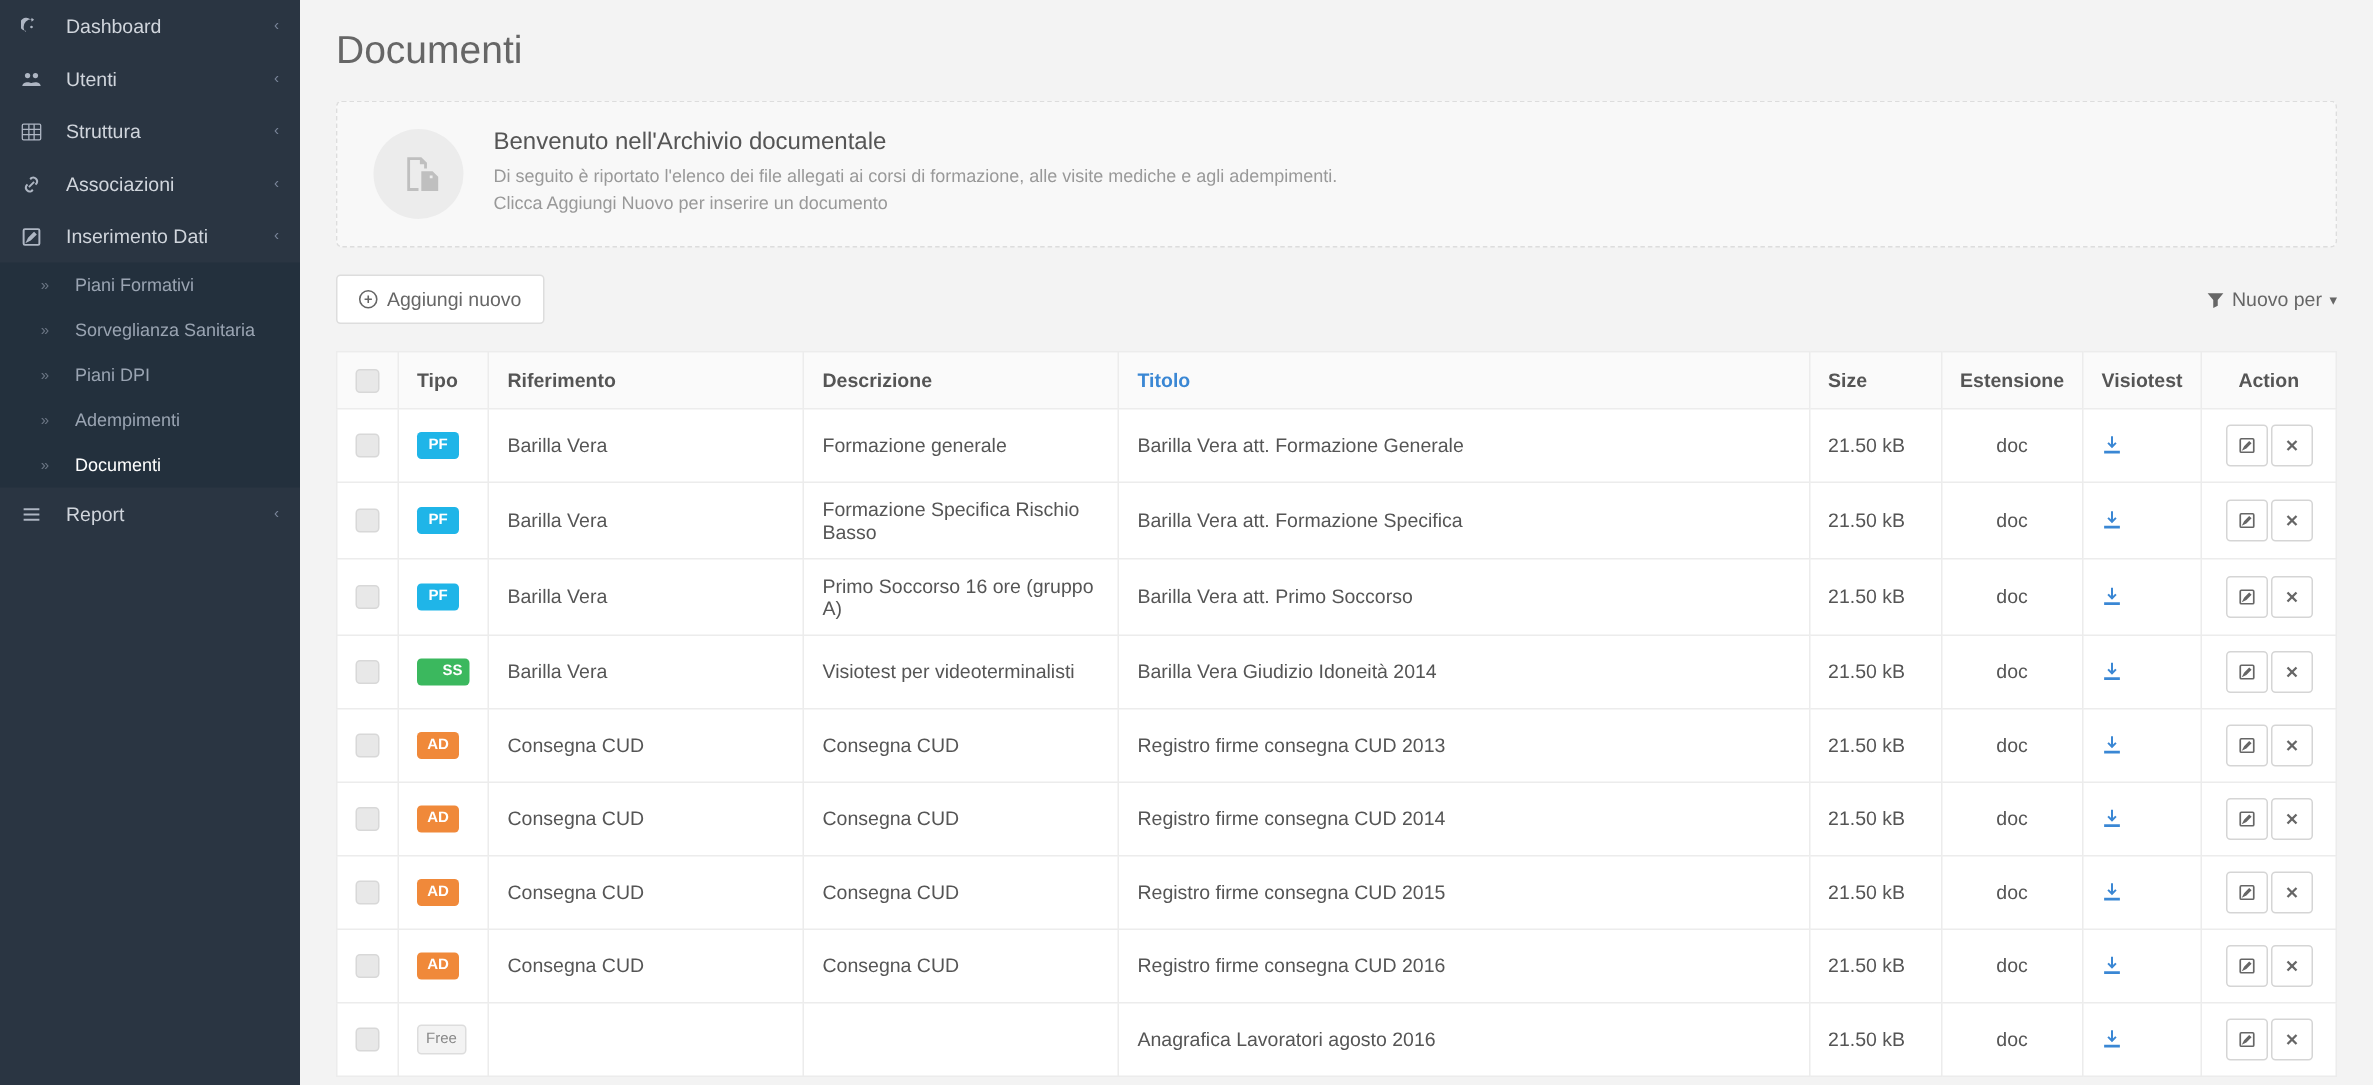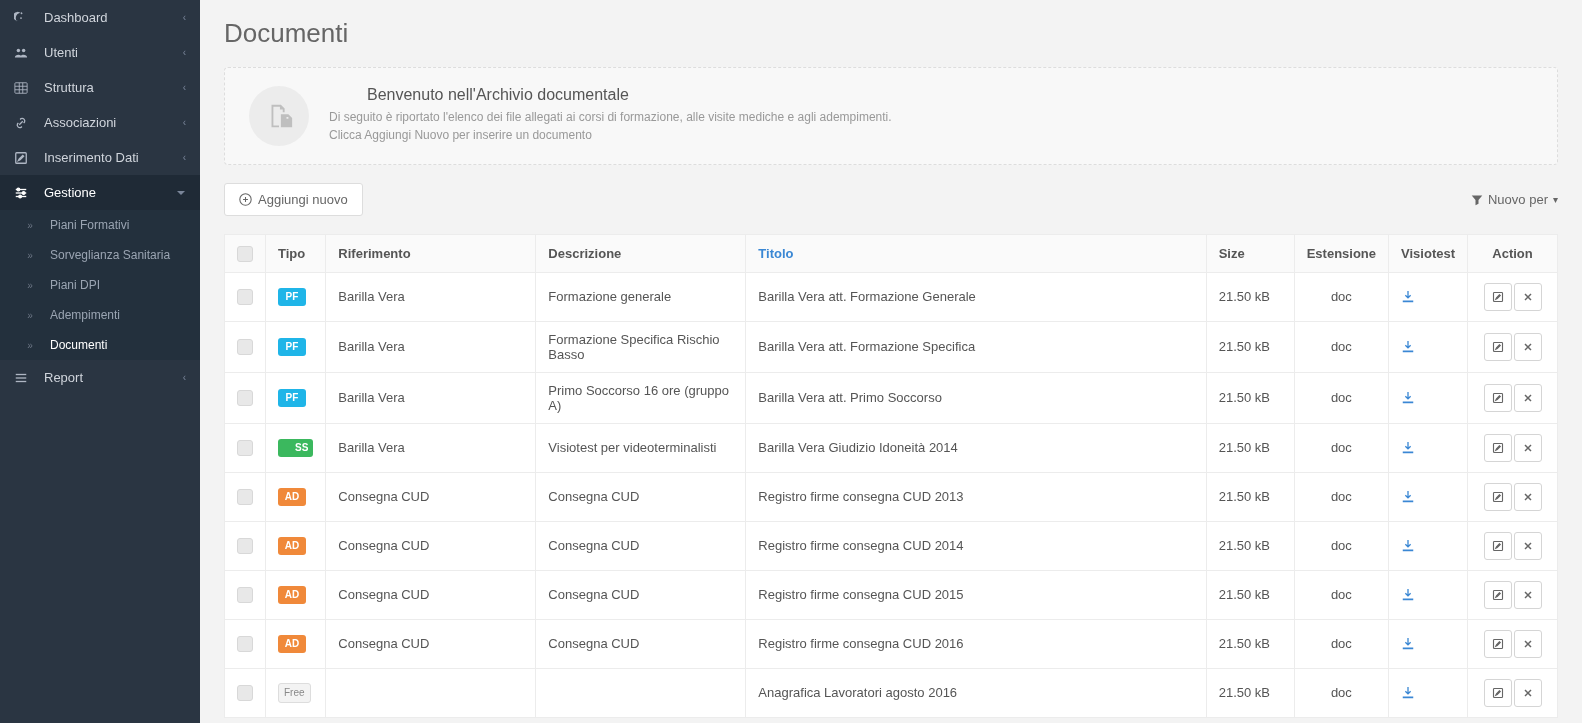--- a/index.html
+++ b/index.html
@@ -18,21 +18,21 @@
 .sidebar-sub .sidebar-item .mi { font-size: 10px; color: #6b7584; }
 .sidebar-sub .sidebar-item .lbl { font-size: 12px; color: #9aa4b2; }
 .sidebar-sub .sidebar-item.current .lbl { color: #fff; }
 
 
 .main { margin-left: 200px; padding: 18px 24px 40px; }
 h1.page-title { font-size: 26px; font-weight: 400; color: #666; margin: 0 0 18px; }
 
 .welcome { border: 1px dashed #ddd; background: #f8f8f8; padding: 18px 24px; display: flex; gap: 20px; border-radius: 4px; margin-bottom: 18px; }
 .welcome .icon { width: 60px; height: 60px; border-radius: 50%; background: #ececec; display: flex; align-items: center; justify-content: center; color: #bfbfbf; }
-.welcome h3 { font-size: 16px; font-weight: 500; color: #555; margin-bottom: 4px; margin-left: 38px; }
+.welcome h3 { font-size: 16px; font-weight: 500; color: #555; margin-bottom: 4px; }
 .welcome p { font-size: 12px; color: #999; line-height: 1.5; }
 
 .toolbar { display: flex; justify-content: space-between; align-items: center; margin-bottom: 18px; }
 .btn { display: inline-flex; align-items: center; gap: 6px; background: #fff; border: 1px solid #ddd; border-radius: 3px; padding: 8px 14px; font-size: 13px; color: #666; cursor: pointer; }
 .link-filter { display: inline-flex; align-items: center; gap: 5px; color: #666; cursor: pointer; font-size: 13px; }
 
 
 table { width: 100%; border-collapse: collapse; background: #fff; border: 1px solid #e6e6e6; }
 th, td { border: 1px solid #ececec; padding: 10px 12px; font-size: 13px; text-align: left; vertical-align: middle; }
 th { background: #fafafa; font-weight: 700; color: #555; }
@@ -106,38 +106,20 @@
   </div>
   <div class="sidebar-item">
     <span class="mi">
         <svg width="14" height="14" viewBox="0 0 16 16" fill="none" stroke="currentColor" stroke-width="1.5">
           <rect x="2" y="2" width="12" height="12" rx="1"></rect>
           <path d="M10 5l-4 4-1 2 2-1 4-4-1-1z" fill="currentColor"></path>
         </svg>
       </span>
     <span class="lbl">Inserimento Dati</span>
     <span class="chev">‹</span>
-  </div>
-  <div class="sidebar-item active">
-    <span class="mi">
-        <svg width="14" height="14" viewBox="0 0 16 16" fill="none" stroke="currentColor" stroke-width="1.5">
-          <line x1="2" y1="4" x2="14" y2="4"></line>
-          <circle cx="5" cy="4" r="1.5" fill="currentColor"></circle>
-          <line x1="2" y1="8" x2="14" y2="8"></line>
-          <circle cx="11" cy="8" r="1.5" fill="currentColor"></circle>
-          <line x1="2" y1="12" x2="14" y2="12"></line>
-          <circle cx="7" cy="12" r="1.5" fill="currentColor"></circle>
-        </svg>
-      </span>
-    <span class="lbl">Gestione</span>
-    <span class="chev">
-        <svg width="10" height="10" viewBox="0 0 10 10" fill="currentColor">
-          <path d="M1 3l4 4 4-4z"></path>
-        </svg>
-      </span>
   </div>
   <div class="sidebar-sub">
     <div class="sidebar-item">
         <span class="mi">»</span>
         <span class="lbl">Piani Formativi</span>
       </div>
     <div class="sidebar-item">
         <span class="mi">»</span>
         <span class="lbl">Sorveglianza Sanitaria</span>
       </div>

